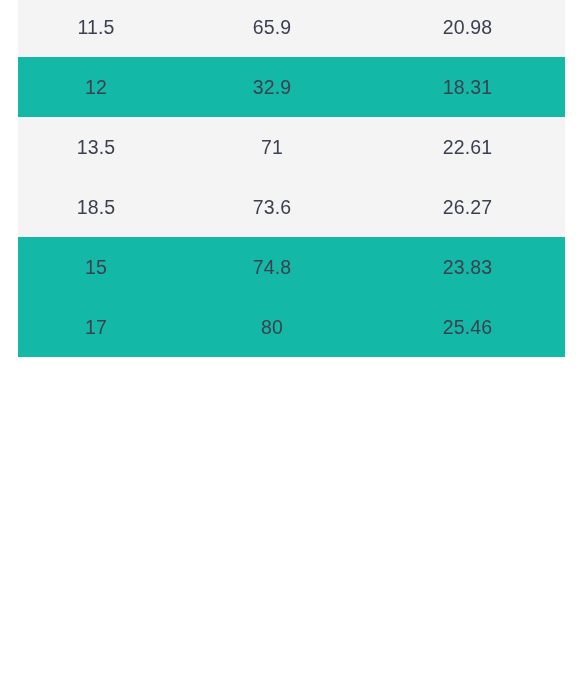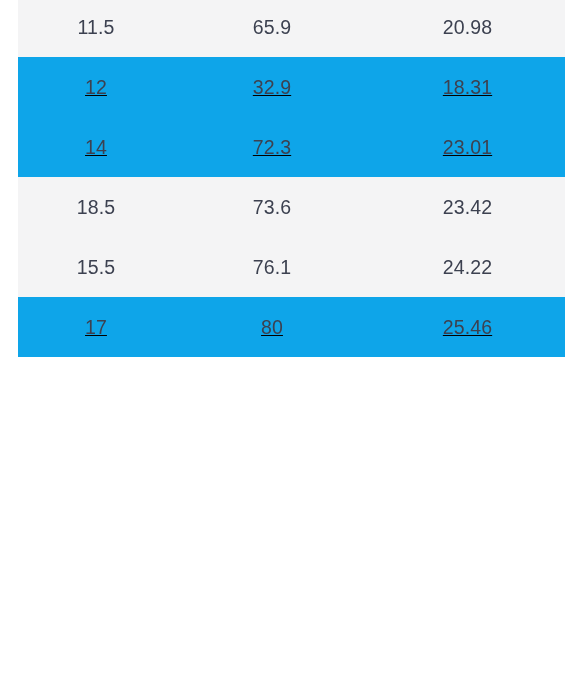--- a/index.html
+++ b/index.html
@@ -18,22 +18,21 @@
     border-collapse: collapse;
     table-layout: fixed;
   }
   .data-table tr {
     height: 60px;
   }
   .data-table tr.stripe-odd {
     background: #f4f4f5;
   }
   .data-table tr.stripe-even {
-    background: #0ea5e9;
-    text-decoration: underline;
+    background: #14b8a6;
   }
   .data-table td {
     text-align: center;
     vertical-align: middle;
     font-size: 19.5px;
     color: #3c4150;
     font-family: "Liberation Sans", sans-serif;
     font-weight: 400;
     padding: 0;
     letter-spacing: 0.1px;
@@ -63,39 +62,39 @@
           <td class="col-z">20.98</td>
           <td class="gutter-right"></td>
         </tr>
         <tr class="stripe-even">
           <td class="gutter-left"></td>
           <td class="col-x">12</td>
           <td class="col-y">32.9</td>
           <td class="col-z">18.31</td>
           <td class="gutter-right"></td>
         </tr>
-        <tr class="stripe-even">
+        <tr class="stripe-odd">
           <td class="gutter-left"></td>
-          <td class="col-x">14</td>
-          <td class="col-y">72.3</td>
-          <td class="col-z">23.01</td>
+          <td class="col-x">13.5</td>
+          <td class="col-y">71</td>
+          <td class="col-z">22.61</td>
           <td class="gutter-right"></td>
         </tr>
         <tr class="stripe-odd">
           <td class="gutter-left"></td>
           <td class="col-x">18.5</td>
           <td class="col-y">73.6</td>
-          <td class="col-z">23.42</td>
+          <td class="col-z">26.27</td>
           <td class="gutter-right"></td>
         </tr>
-        <tr class="stripe-odd">
+        <tr class="stripe-even">
           <td class="gutter-left"></td>
-          <td class="col-x">15.5</td>
-          <td class="col-y">76.1</td>
-          <td class="col-z">24.22</td>
+          <td class="col-x">15</td>
+          <td class="col-y">74.8</td>
+          <td class="col-z">23.83</td>
           <td class="gutter-right"></td>
         </tr>
         <tr class="stripe-even">
           <td class="gutter-left"></td>
           <td class="col-x">17</td>
           <td class="col-y">80</td>
           <td class="col-z">25.46</td>
           <td class="gutter-right"></td>
         </tr>
       </tbody>

